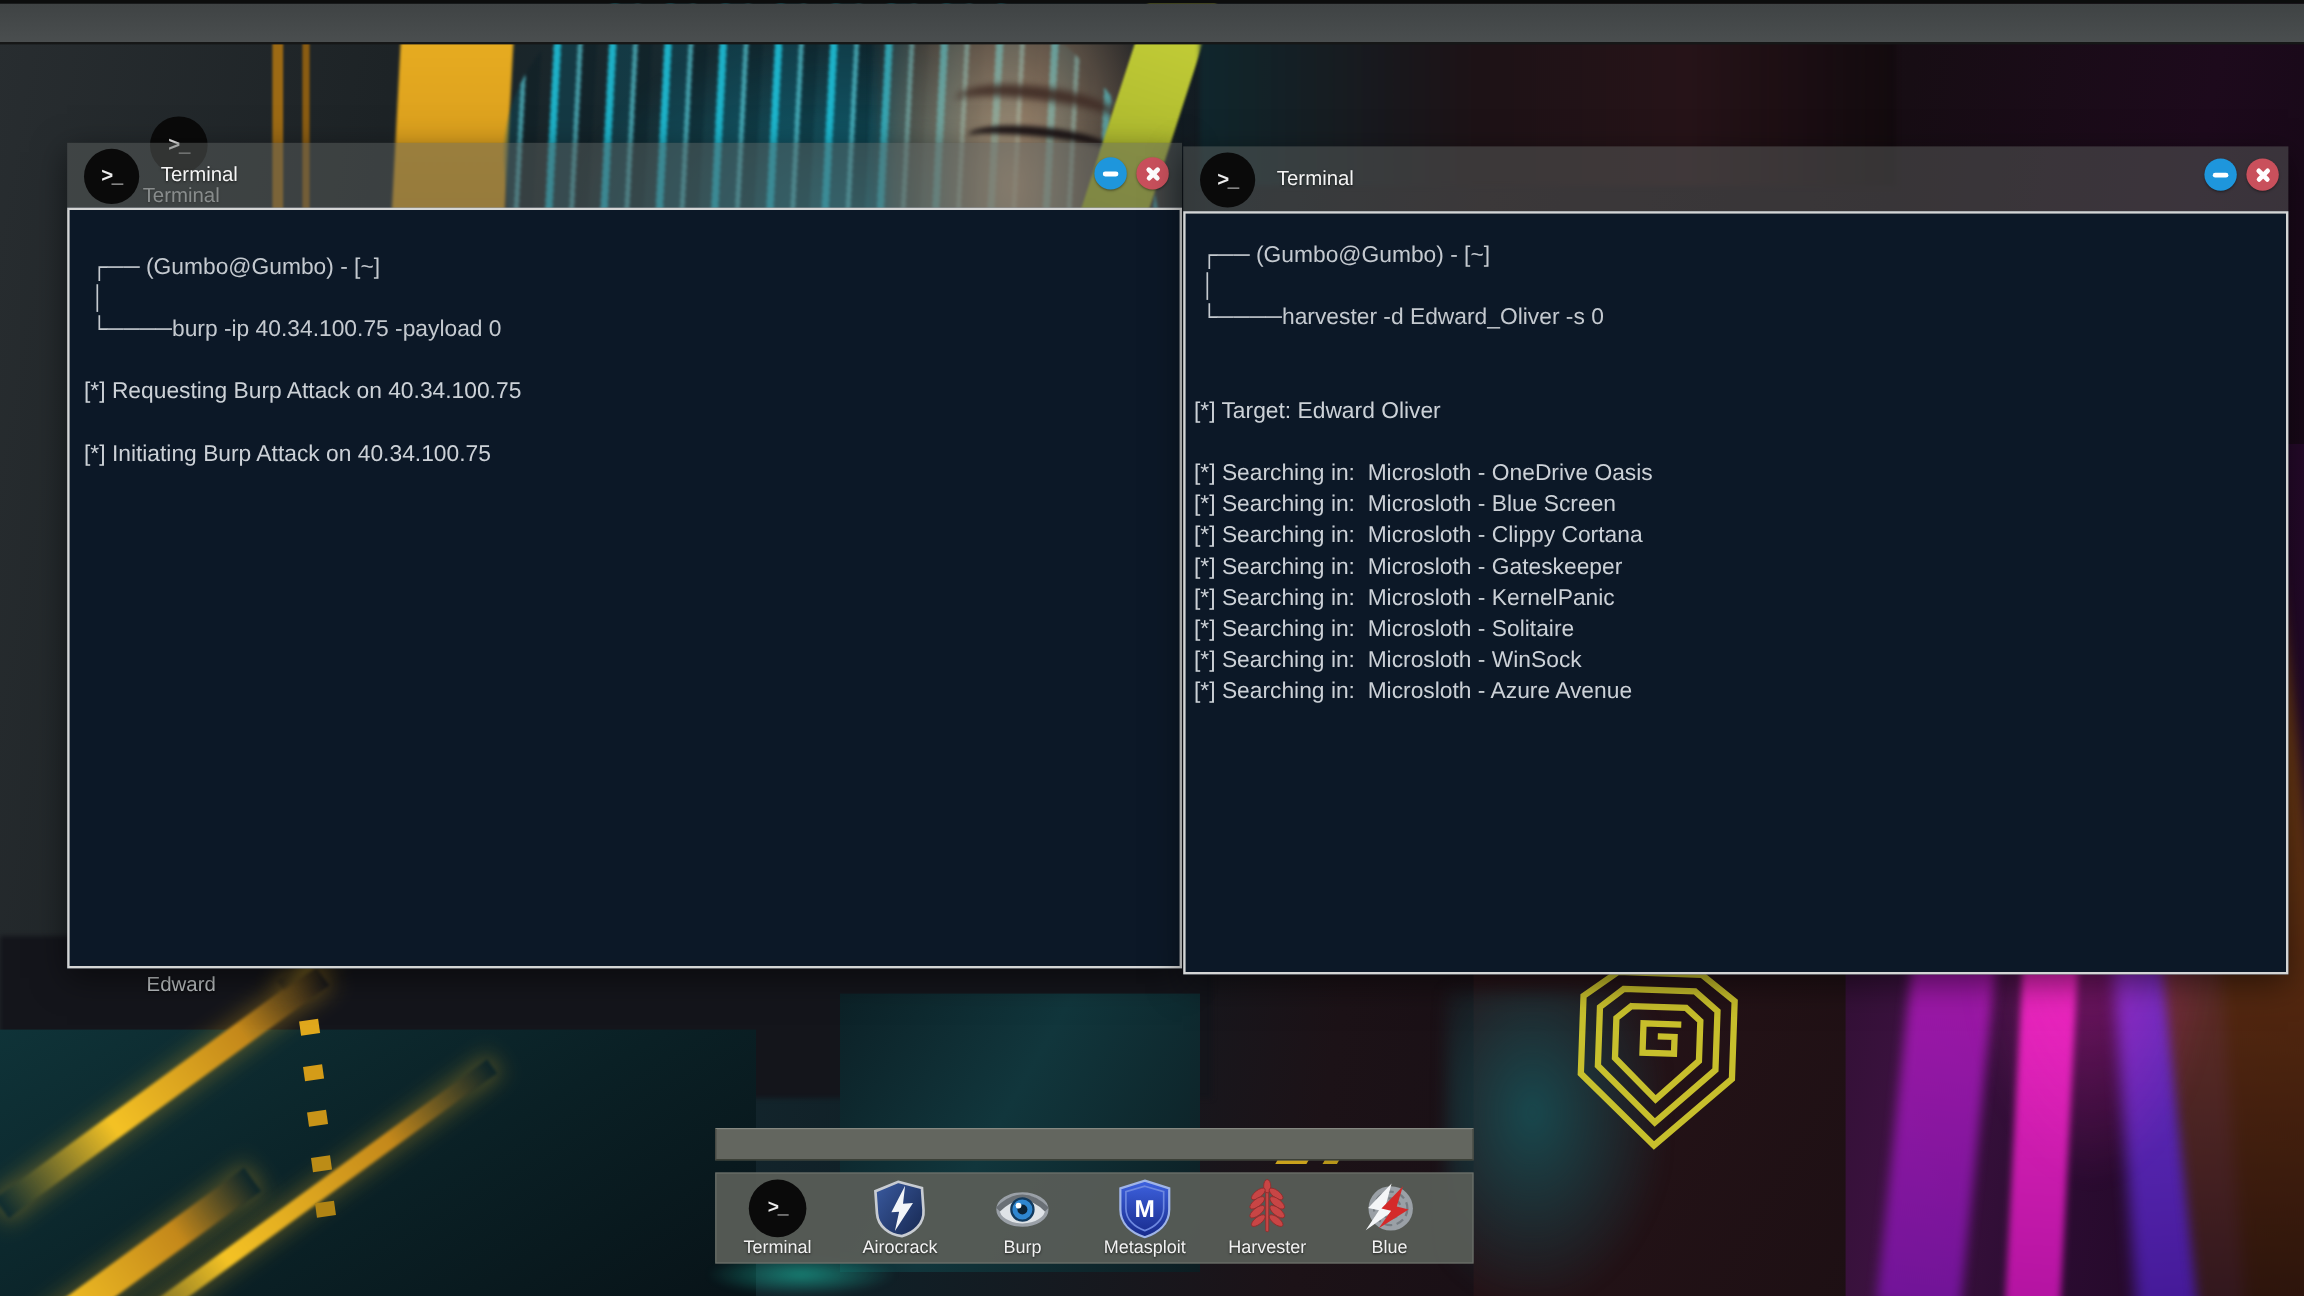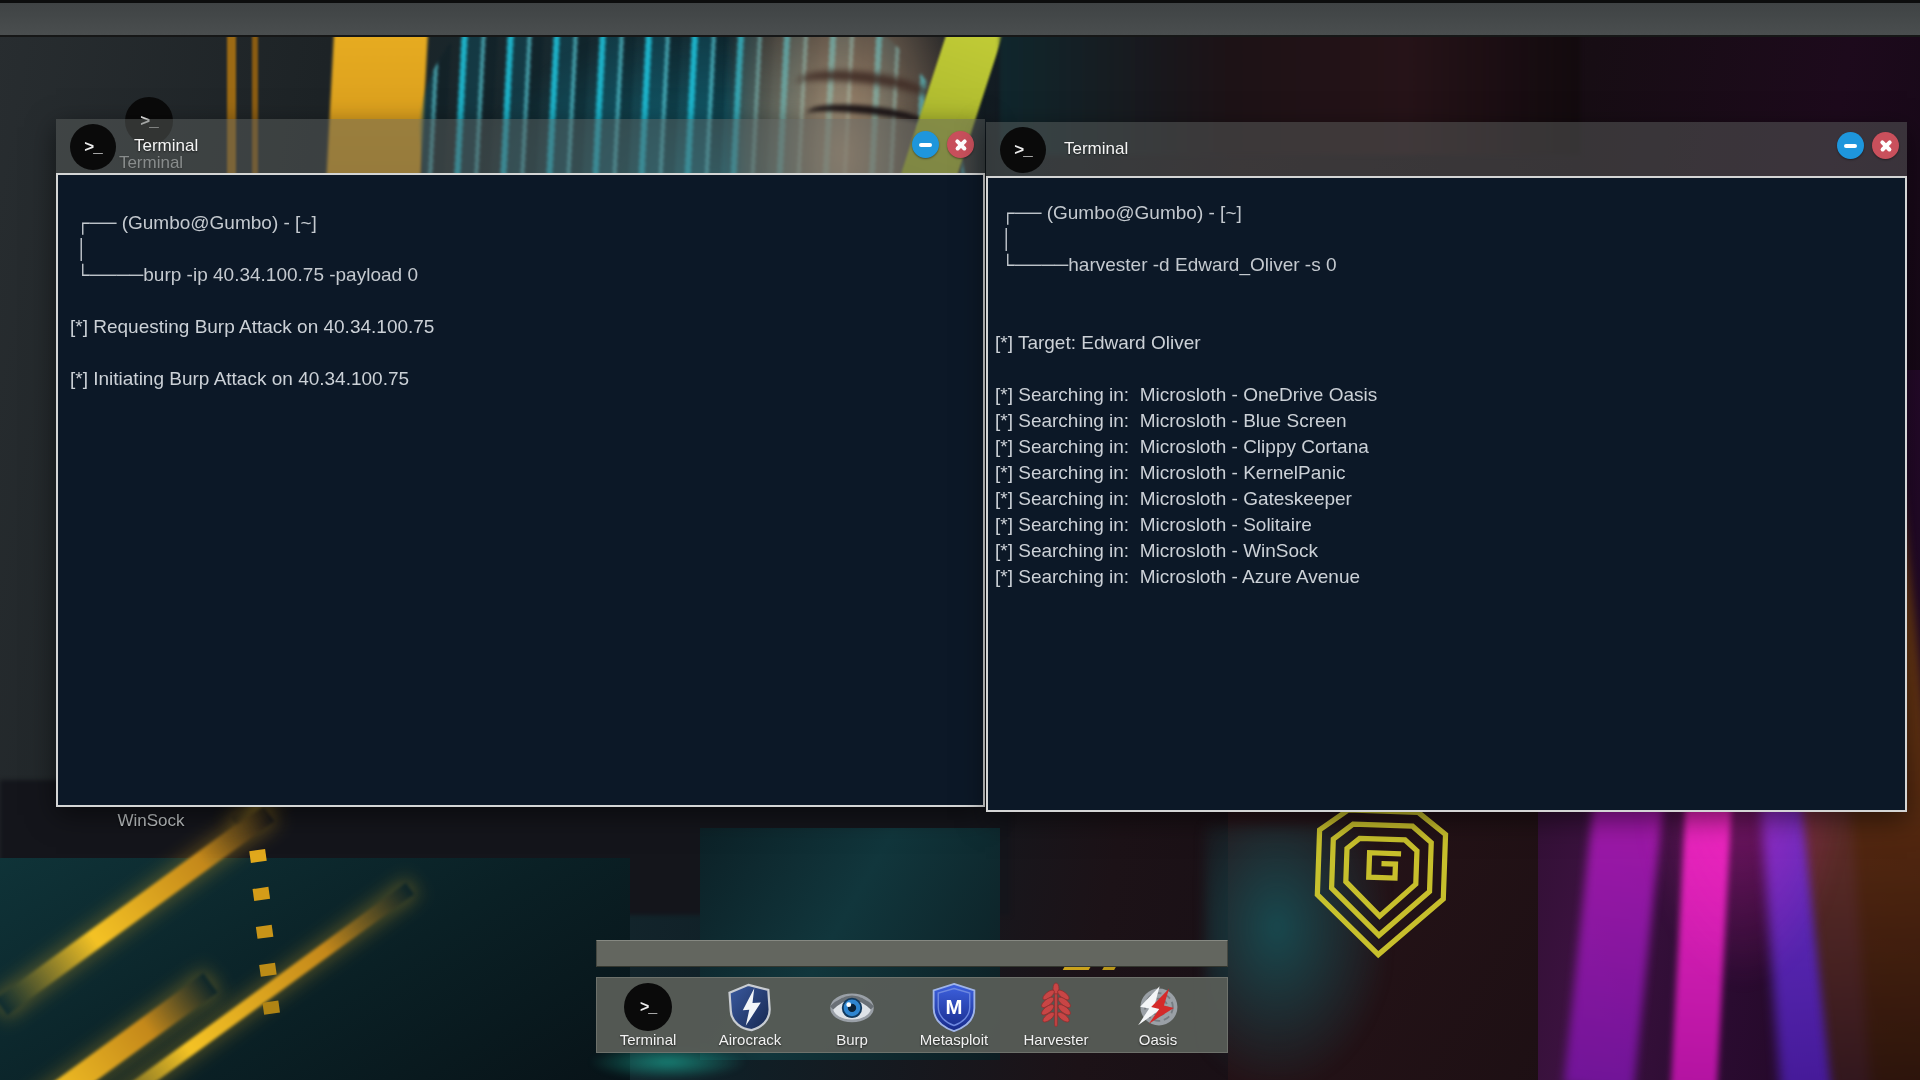--- a/index.html
+++ b/index.html
@@ -131,21 +131,21 @@
   </svg>
 </div>
 
 <div class="topbar"></div>
 
 <div class="desk-icon-circle" style="left:125px;top:97px;">
   <span class="glyph">&gt;_</span>
 </div>
 <div class="desk-label" style="left:81px;top:153px;">Terminal</div>
 
-<div class="desk-label" style="left:81px;top:811px;color:#bcc0c2;">WinSock</div>
+<div class="desk-label" style="left:81px;top:811px;color:#bcc0c2;">Edward</div>
 
 <div class="window win-left" style="left:56px;top:119px;width:929px;height:688px;">
   <div class="titlebar">
     <div class="win-icon">
       <span class="glyph">&gt;_</span>
     </div>
     <div class="win-title">Terminal</div>
     <div class="ctrl ctrl-min" style="right:46px;"></div>
     <div class="ctrl ctrl-close" style="right:11px;"></div>
   </div>
@@ -178,22 +178,22 @@
         <div class="tline prompt">┌── (Gumbo@Gumbo) - [~]</div>
         <div class="tline prompt">│</div>
         <div class="tline prompt">└────harvester -d Edward_Oliver -s 0</div>
         <div class="tline">&nbsp;</div>
         <div class="tline">&nbsp;</div>
         <div class="tline">[*] Target: Edward Oliver</div>
         <div class="tline">&nbsp;</div>
         <div class="tline">[*] Searching in:  Microsloth - OneDrive Oasis</div>
         <div class="tline">[*] Searching in:  Microsloth - Blue Screen</div>
         <div class="tline">[*] Searching in:  Microsloth - Clippy Cortana</div>
+        <div class="tline">[*] Searching in:  Microsloth - Gateskeeper</div>
         <div class="tline">[*] Searching in:  Microsloth - KernelPanic</div>
-        <div class="tline">[*] Searching in:  Microsloth - Gateskeeper</div>
         <div class="tline">[*] Searching in:  Microsloth - Solitaire</div>
         <div class="tline">[*] Searching in:  Microsloth - WinSock</div>
         <div class="tline">[*] Searching in:  Microsloth - Azure Avenue</div>
       </div>
   </div>
 </div>
 
 <div class="dock-toppanel"></div>
 <div class="dock">
 
@@ -279,16 +279,16 @@
   <div class="dock-item">
     <div class="dock-icon">
       <svg width="50" height="50" viewBox="0 0 54 54">
         <circle cx="28" cy="27" r="20" fill="#9aa0a6"></circle>
         <circle cx="28" cy="27" r="15" fill="none" stroke="#767c82" stroke-width="2" stroke-dasharray="7 4"></circle>
         <circle cx="28" cy="27" r="9" fill="none" stroke="#767c82" stroke-width="2" stroke-dasharray="5 3"></circle>
         <polygon points="24,4 8,30 18,30 10,50 34,24 23,24" fill="#f4f6f8" transform="rotate(12 24 27)"></polygon>
         <polygon points="34,6 20,30 29,30 22,48 44,25 33,25" fill="#d42a2a" transform="rotate(14 32 27)"></polygon>
       </svg>
     </div>
-    <div class="dock-label">Oasis</div>
+    <div class="dock-label">Blue</div>
   </div>
 
 </div>
 
 </body></html>

